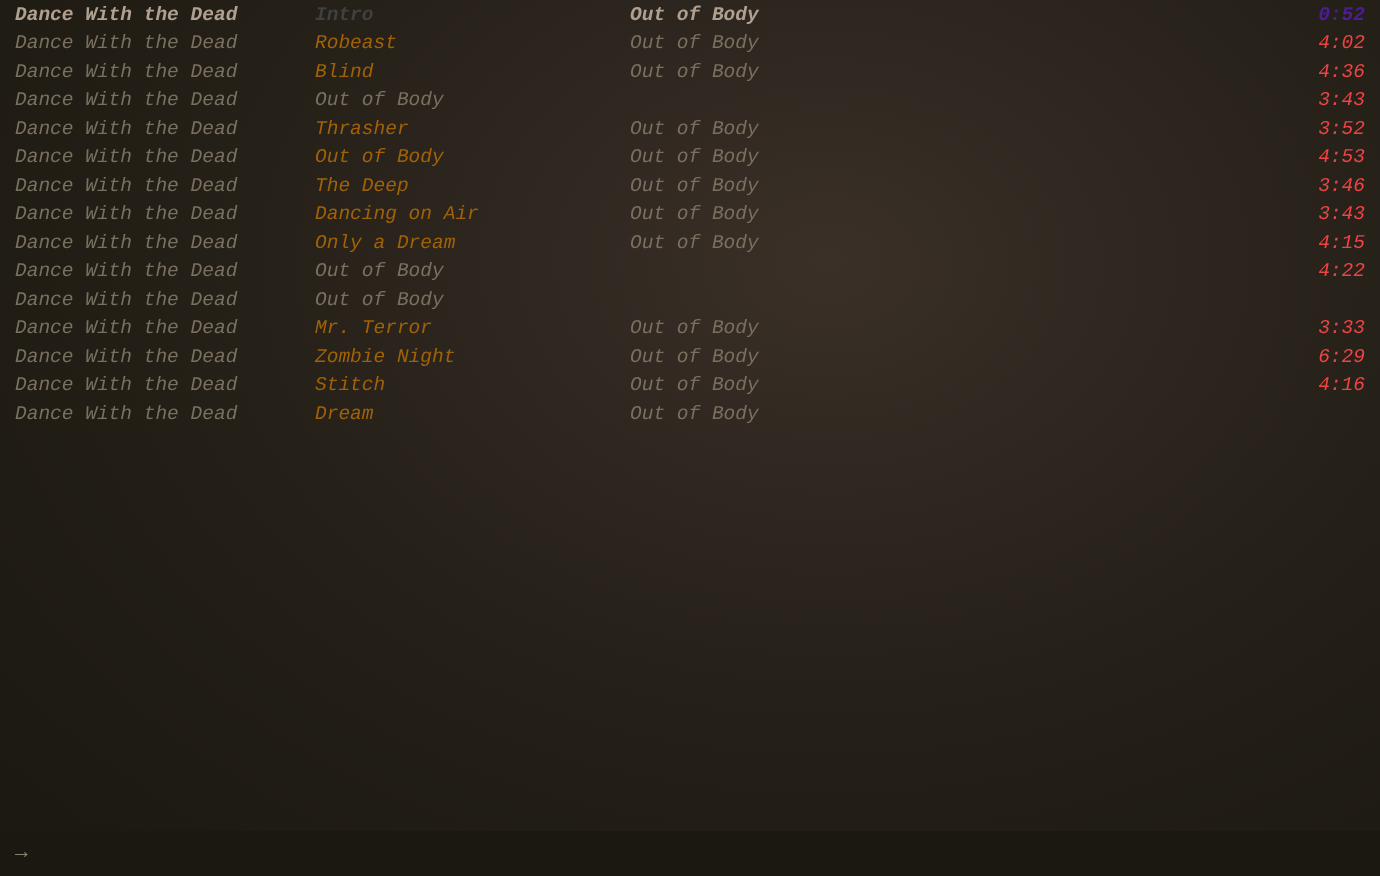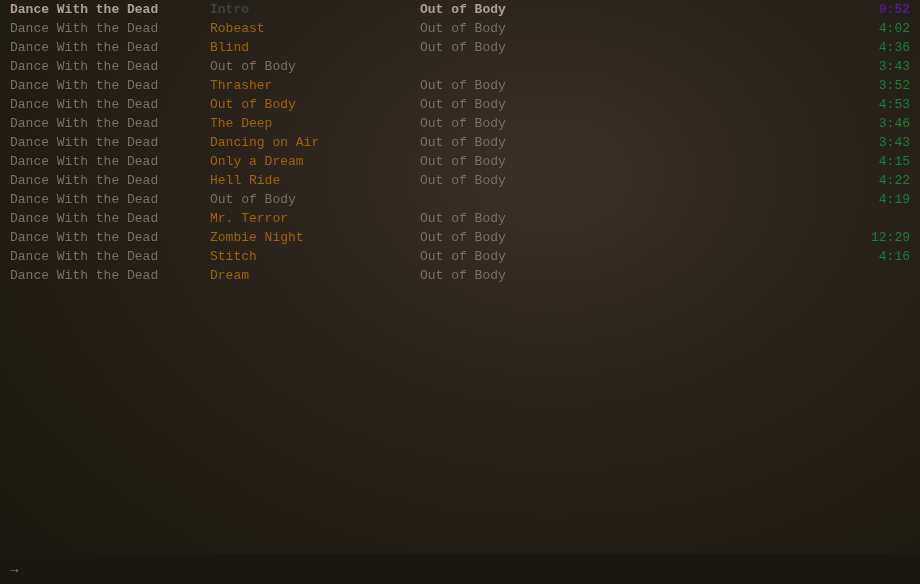--- a/index.html
+++ b/index.html
@@ -23,20 +23,21 @@
     .track-list {
       padding: 0;
       width: 100%;
     }
 
     .track-row {
       display: flex;
       align-items: center;
       padding: 2px 10px 2px 10px;
       height: 19px;
+      font-style: italic;
     }
 
     .track-row.header {
       color: #b0a090;
       font-weight: bold;
     }
 
     .col-artist {
       width: 200px;
       min-width: 200px;
@@ -63,21 +64,21 @@
       color: #7a7060;
     }
 
     .track-row.header .col-album {
       color: #b0a090;
     }
 
     .col-duration {
       flex: 1;
       text-align: right;
-      color: #15803d;
+      color: #ef4444;
     }
 
     .track-row.header .col-duration {
       color: #4c1d95;
     }
 
     .bottom-bar {
       position: absolute;
       bottom: 0;
       left: 0;
@@ -147,39 +148,38 @@
       <div class="col-duration">3:43</div>
     </div>
     <div class="track-row">
       <div class="col-artist">Dance With the Dead</div>
       <div class="col-title">Only a Dream</div>
       <div class="col-album">Out of Body</div>
       <div class="col-duration">4:15</div>
     </div>
     <div class="track-row">
       <div class="col-artist">Dance With the Dead</div>
-      <div class="col-title">Hell Ride</div>
       <div class="col-album">Out of Body</div>
       <div class="col-duration">4:22</div>
     </div>
     <div class="track-row">
       <div class="col-artist">Dance With the Dead</div>
       <div class="col-album">Out of Body</div>
-      <div class="col-duration">4:19</div>
     </div>
     <div class="track-row">
       <div class="col-artist">Dance With the Dead</div>
       <div class="col-title">Mr. Terror</div>
       <div class="col-album">Out of Body</div>
+      <div class="col-duration">3:33</div>
     </div>
     <div class="track-row">
       <div class="col-artist">Dance With the Dead</div>
       <div class="col-title">Zombie Night</div>
       <div class="col-album">Out of Body</div>
-      <div class="col-duration">12:29</div>
+      <div class="col-duration">6:29</div>
     </div>
     <div class="track-row">
       <div class="col-artist">Dance With the Dead</div>
       <div class="col-title">Stitch</div>
       <div class="col-album">Out of Body</div>
       <div class="col-duration">4:16</div>
     </div>
     <div class="track-row">
       <div class="col-artist">Dance With the Dead</div>
       <div class="col-title">Dream</div>

